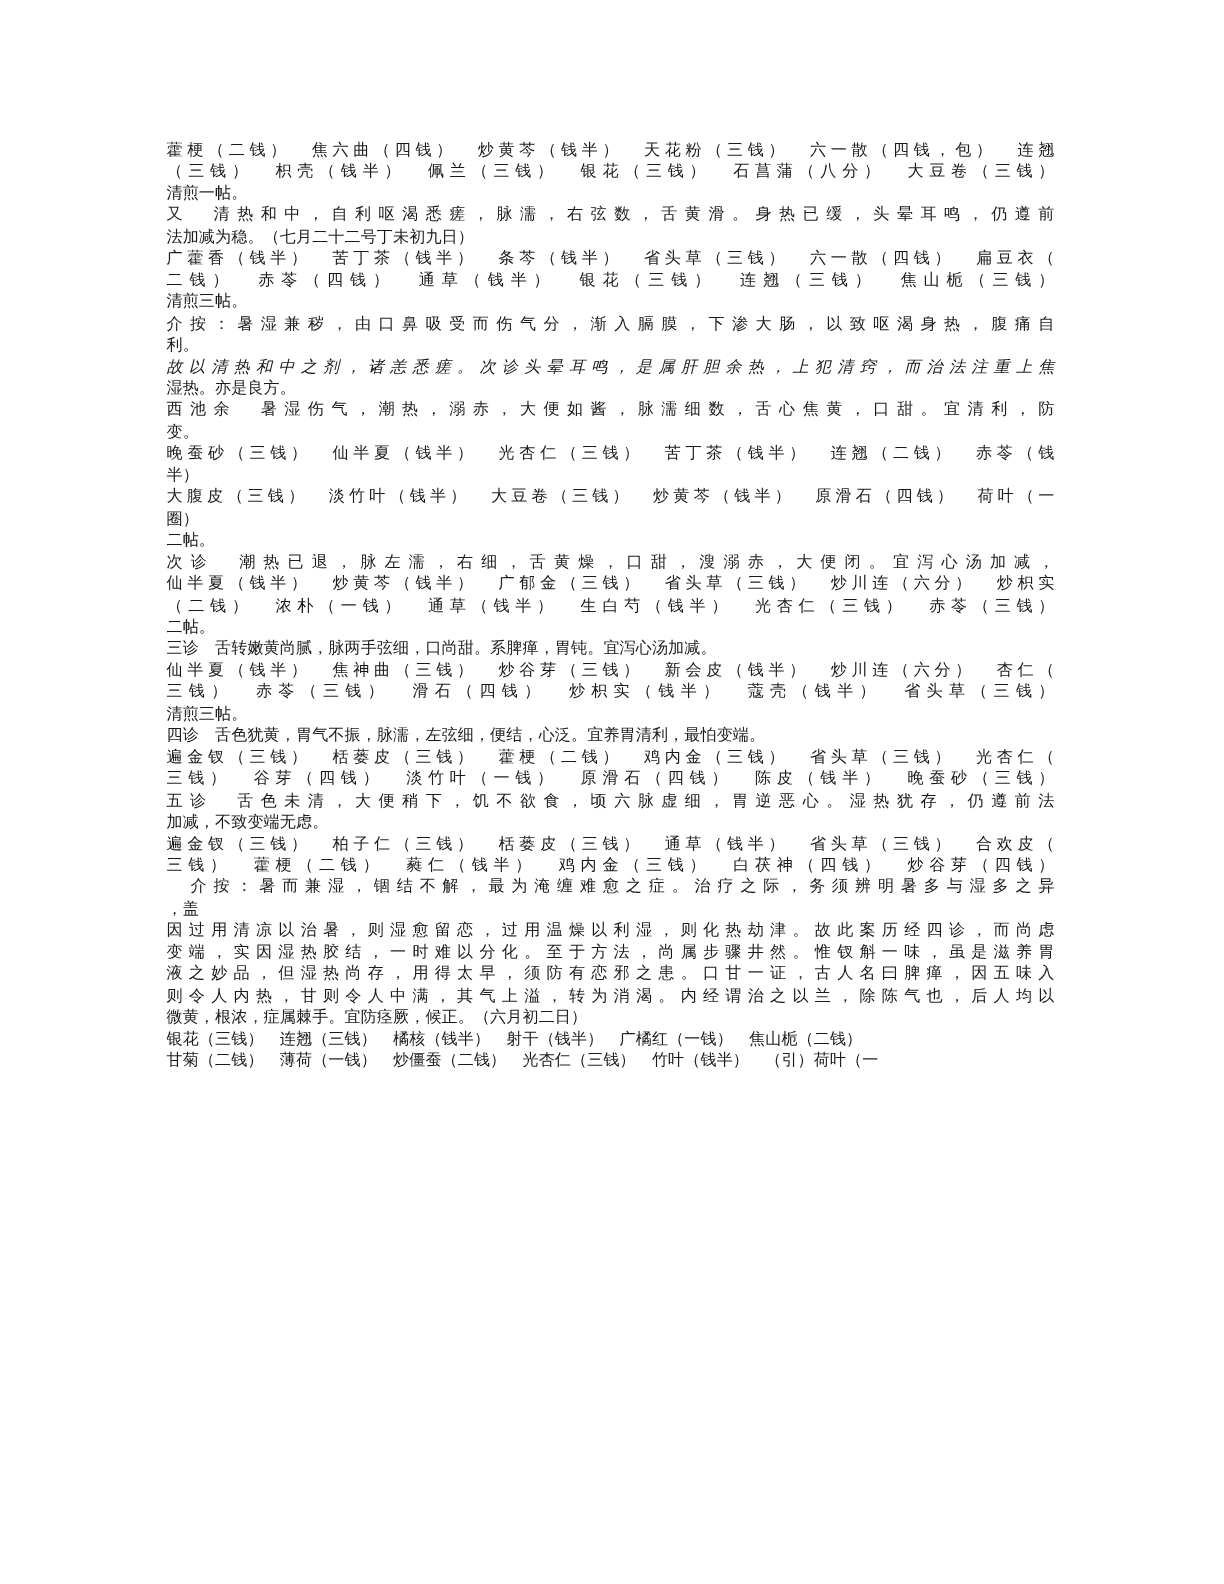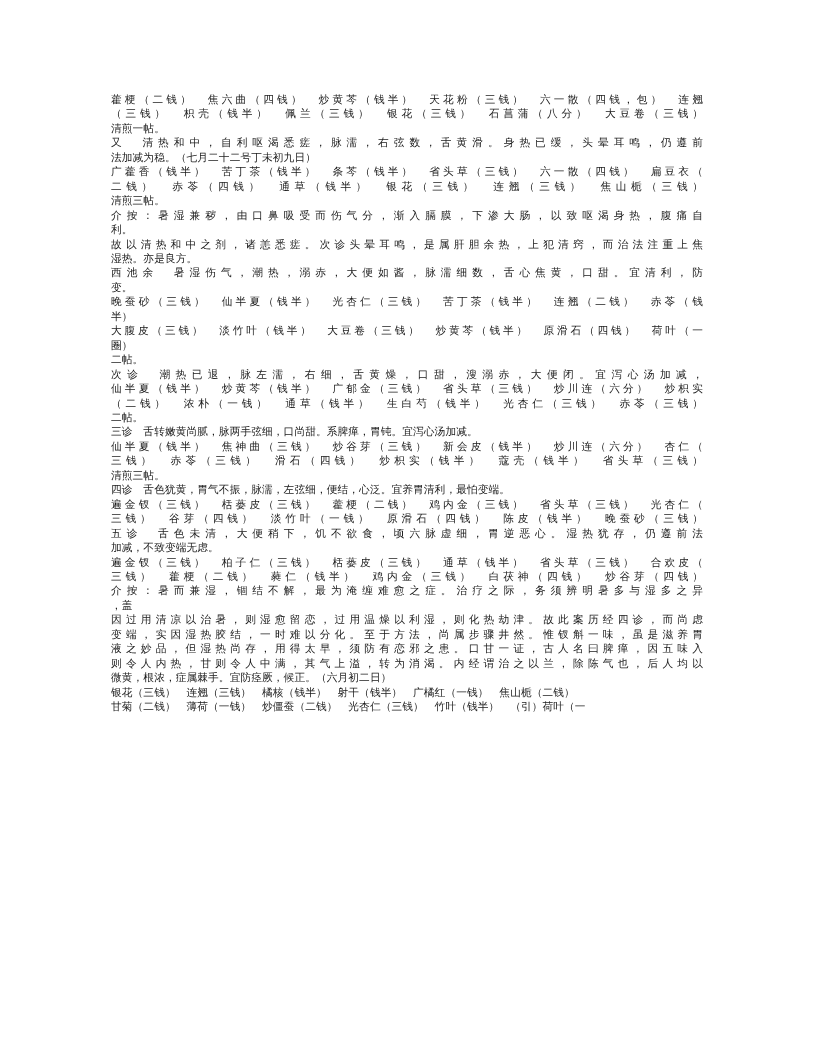--- a/index.html
+++ b/index.html
@@ -60,21 +60,21 @@
       <div class="line j" style="color: rgb(26, 26, 26);">藿梗（二钱）　焦六曲（四钱）　炒黄芩（钱半）　天花粉（三钱）　六一散（四钱，包）　连翘</div>
       <div class="line j" style="color: rgb(26, 26, 26);">（三钱）　枳壳（钱半）　佩兰（三钱）　银花（三钱）　石菖蒲（八分）　大豆卷（三钱）</div>
       <div class="line l" style="color: rgb(26, 26, 26);">清煎一帖。</div>
       <div class="line j" style="color: rgb(26, 26, 26);">又　清热和中，自利呕渴悉瘥，脉濡，右弦数，舌黄滑。身热已缓，头晕耳鸣，仍遵前</div>
       <div class="line l" style="color: rgb(26, 26, 26);">法加减为稳。（七月二十二号丁未初九日）</div>
       <div class="line j" style="color: rgb(26, 26, 26);">广藿香（钱半）　苦丁茶（钱半）　条芩（钱半）　省头草（三钱）　六一散（四钱）　扁豆衣（</div>
       <div class="line j" style="color: rgb(26, 26, 26);">二钱）　赤苓（四钱）　通草（钱半）　银花（三钱）　连翘（三钱）　焦山栀（三钱）</div>
       <div class="line l" style="color: rgb(26, 26, 26);">清煎三帖。</div>
       <div class="line j" style="color: rgb(26, 26, 26);">介按：暑湿兼秽，由口鼻吸受而伤气分，渐入膈膜，下渗大肠，以致呕渴身热，腹痛自</div>
       <div class="line l" style="color: rgb(26, 26, 26);">利。</div>
-      <div class="line j" style="color: rgb(26, 26, 26);">故以清热和中之剂，诸恙悉瘥。次诊头晕耳鸣，是属肝胆余热，上犯清窍，而治法注重上焦</div>
+      <div class="line j" style="color: rgb(26, 26, 26); font-style: italic;">故以清热和中之剂，诸恙悉瘥。次诊头晕耳鸣，是属肝胆余热，上犯清窍，而治法注重上焦</div>
       <div class="line l" style="color: rgb(26, 26, 26);">湿热。亦是良方。</div>
       <div class="line j" style="color: rgb(26, 26, 26);">西池余　暑湿伤气，潮热，溺赤，大便如酱，脉濡细数，舌心焦黄，口甜。宜清利，防</div>
       <div class="line l" style="color: rgb(26, 26, 26);">变。</div>
       <div class="line j" style="color: rgb(26, 26, 26);">晚蚕砂（三钱）　仙半夏（钱半）　光杏仁（三钱）　苦丁茶（钱半）　连翘（二钱）　赤苓（钱</div>
       <div class="line l" style="color: rgb(26, 26, 26);">半）</div>
       <div class="line j" style="color: rgb(26, 26, 26);">大腹皮（三钱）　淡竹叶（钱半）　大豆卷（三钱）　炒黄芩（钱半）　原滑石（四钱）　荷叶（一</div>
       <div class="line l" style="color: rgb(26, 26, 26);">圈）</div>
       <div class="line l" style="color: rgb(26, 26, 26);">二帖。</div>
       <div class="line j" style="color: rgb(26, 26, 26);">次诊　潮热已退，脉左濡，右细，舌黄燥，口甜，溲溺赤，大便闭。宜泻心汤加减，</div>
       <div class="line j" style="color: rgb(26, 26, 26);">仙半夏（钱半）　炒黄芩（钱半）　广郁金（三钱）　省头草（三钱）　炒川连（六分）　炒枳实</div>
@@ -84,21 +84,21 @@
       <div class="line j" style="color: rgb(26, 26, 26);">仙半夏（钱半）　焦神曲（三钱）　炒谷芽（三钱）　新会皮（钱半）　炒川连（六分）　杏仁（</div>
       <div class="line j" style="color: rgb(26, 26, 26);">三钱）　赤苓（三钱）　滑石（四钱）　炒枳实（钱半）　蔻壳（钱半）　省头草（三钱）</div>
       <div class="line l" style="color: rgb(26, 26, 26);">清煎三帖。</div>
       <div class="line l" style="color: rgb(26, 26, 26);">四诊　舌色犹黄，胃气不振，脉濡，左弦细，便结，心泛。宜养胃清利，最怕变端。</div>
       <div class="line j" style="color: rgb(26, 26, 26);">遍金钗（三钱）　栝蒌皮（三钱）　藿梗（二钱）　鸡内金（三钱）　省头草（三钱）　光杏仁（</div>
       <div class="line j" style="color: rgb(26, 26, 26);">三钱）　谷芽（四钱）　淡竹叶（一钱）　原滑石（四钱）　陈皮（钱半）　晚蚕砂（三钱）</div>
       <div class="line j" style="color: rgb(26, 26, 26);">五诊　舌色未清，大便稍下，饥不欲食，顷六脉虚细，胃逆恶心。湿热犹存，仍遵前法</div>
       <div class="line l" style="color: rgb(26, 26, 26);">加减，不致变端无虑。</div>
       <div class="line j" style="color: rgb(26, 26, 26);">遍金钗（三钱）　柏子仁（三钱）　栝蒌皮（三钱）　通草（钱半）　省头草（三钱）　合欢皮（</div>
       <div class="line j" style="color: rgb(26, 26, 26);">三钱）　藿梗（二钱）　蕤仁（钱半）　鸡内金（三钱）　白茯神（四钱）　炒谷芽（四钱）</div>
-      <div class="line j" style="color: rgb(26, 26, 26);">介按：暑而兼湿，锢结不解，最为淹缠难愈之症。治疗之际，务须辨明暑多与湿多之异</div>
+      <div class="line j" style="color: rgb(26, 26, 26); margin-left: 16px;">介按：暑而兼湿，锢结不解，最为淹缠难愈之症。治疗之际，务须辨明暑多与湿多之异</div>
       <div class="line l" style="color: rgb(26, 26, 26);">，盖</div>
       <div class="line j" style="color: rgb(26, 26, 26);">因过用清凉以治暑，则湿愈留恋，过用温燥以利湿，则化热劫津。故此案历经四诊，而尚虑</div>
       <div class="line j" style="color: rgb(26, 26, 26);">变端，实因湿热胶结，一时难以分化。至于方法，尚属步骤井然。惟钗斛一味，虽是滋养胃</div>
       <div class="line j" style="color: rgb(26, 26, 26);">液之妙品，但湿热尚存，用得太早，须防有恋邪之患。口甘一证，古人名曰脾瘅，因五味入</div>
       <div class="line j" style="color: rgb(26, 26, 26);">则令人内热，甘则令人中满，其气上溢，转为消渴。内经谓治之以兰，除陈气也，后人均以</div>
       <div class="line l" style="color: rgb(26, 26, 26);">微黄，根浓，症属棘手。宜防痉厥，候正。（六月初二日）</div>
       <div class="line l" style="color: rgb(26, 26, 26);">银花（三钱）　连翘（三钱）　橘核（钱半）　射干（钱半）　广橘红（一钱）　焦山栀（二钱）</div>
       <div class="line l" style="color: rgb(26, 26, 26);">甘菊（二钱）　薄荷（一钱）　炒僵蚕（二钱）　光杏仁（三钱）　竹叶（钱半）　（引）荷叶（一</div>
     </div>
 </div>

